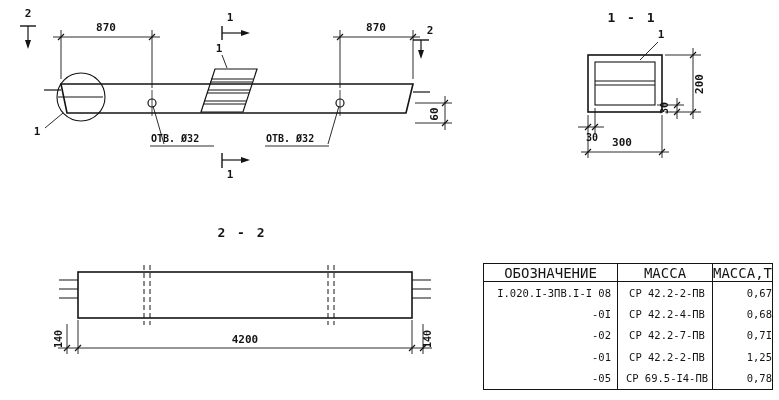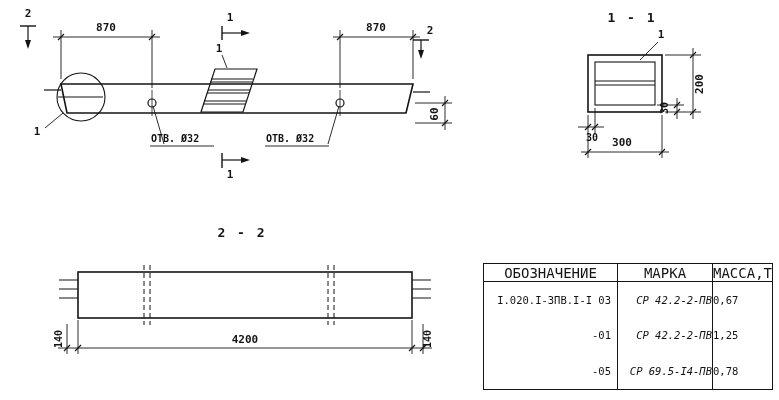--- a/index.html
+++ b/index.html
@@ -50,22 +50,22 @@
   }
   .spec-table td {
     height: 18px;
     padding: 0;
     vertical-align: middle;
     line-height: 18px;
     white-space: nowrap;
   }
   .spec-table .b-l { border-left: 1.3px solid #141414; }
   .c-des { text-align: right; padding-right: 6px !important; }
-  .c-mark { text-align: right; padding-left: 4px !important; font-style: italic; }
-  .c-mass { text-align: left; }
+  .c-mark { text-align: center; padding-left: 4px !important; }
+  .c-mass { text-align: right; }
 </style>
 </head>
 <body>
 
 <div class="sheet">
 
   <svg class="drawing" width="779" height="400" viewBox="0 0 779 400">
 
     <g>
 
@@ -238,29 +238,39 @@
   <div class="spec-table">
     <table>
       <colgroup>
         <col style="width:134px">
         <col style="width:95px">
         <col style="width:60px">
       </colgroup>
       <thead>
         <tr>
           <th>ОБОЗНАЧЕНИЕ</th>
-          <th class="b-l">МАРКА</th>
+          <th class="b-l">МАССА</th>
           <th class="b-l">МАССА,Т</th>
         </tr>
       </thead>
       <tbody>
         <tr>
-          <td class="c-des">I.020.I-3ПВ.I-I 03</td>
+          <td class="c-des">I.020.I-3ПВ.I-I 08</td>
           <td class="c-mark b-l">СР 42.2-2-ПВ</td>
           <td class="c-mass b-l">0,67</td>
+        </tr>
+        <tr>
+          <td class="c-des">-0I</td>
+          <td class="c-mark b-l">СР 42.2-4-ПВ</td>
+          <td class="c-mass b-l">0,68</td>
+        </tr>
+        <tr>
+          <td class="c-des">-02</td>
+          <td class="c-mark b-l">СР 42.2-7-ПВ</td>
+          <td class="c-mass b-l">0,7I</td>
         </tr>
         <tr>
           <td class="c-des">-01</td>
           <td class="c-mark b-l">СР 42.2-2-ПВ</td>
           <td class="c-mass b-l">1,25</td>
         </tr>
         <tr>
           <td class="c-des">-05</td>
           <td class="c-mark b-l">СР 69.5-I4-ПВ</td>
           <td class="c-mass b-l">0,78</td>

